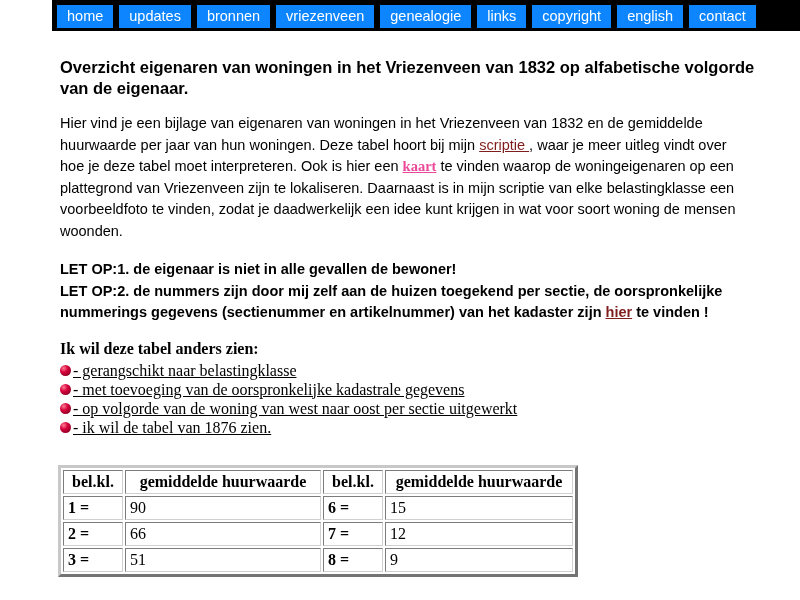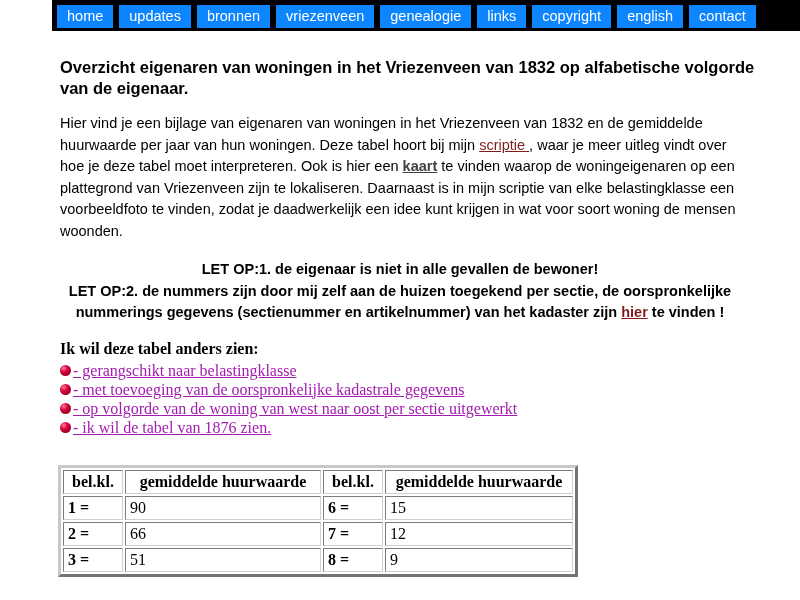--- a/index.html
+++ b/index.html
@@ -72,28 +72,27 @@
     text-align: left;
   }
 
   p.letop {
     font-family: "Liberation Sans", sans-serif;
     font-size: 14.5px;
     font-weight: bold;
     line-height: 21.5px;
     margin: 0;
     padding: 17px 60px 0 60px;
-    text-align: center;
   }
 
   a.ilink {
     color: #7f1d1d;
     text-decoration: underline;
   }
-  a.ilink.bold { font-weight: bold; color:#404040; }
+  a.ilink.bold { font-weight: bold; color:#ec4899;font-family:Liberation Serif, serif; }
 
   
   .list-block {
     font-family: "Liberation Serif", serif;
     padding: 16px 0 0 60px;
   }
   .list-head {
     font-family: "Liberation Serif", serif;
     font-size: 16px;
     font-weight: bold;
@@ -113,21 +112,21 @@
     height: 11px;
     border-radius: 50%;
     margin-right: 2px;
     flex: 0 0 auto;
     background:
       radial-gradient(circle at 34% 30%, #ff7f92 0%, #d6003c 38%, #9b0029 72%, #75001f 100%);
   }
   .list-row a {
     font-family: "Liberation Serif", serif;
     font-size: 16px;
-    color: #a21caf;
+    color: #000000;
     text-decoration: underline;
     line-height: 19px;
   }
 
   
   .table-wrap {
     padding: 28px 0 0 58px;
   }
   table.bk {
     border-collapse: separate;

